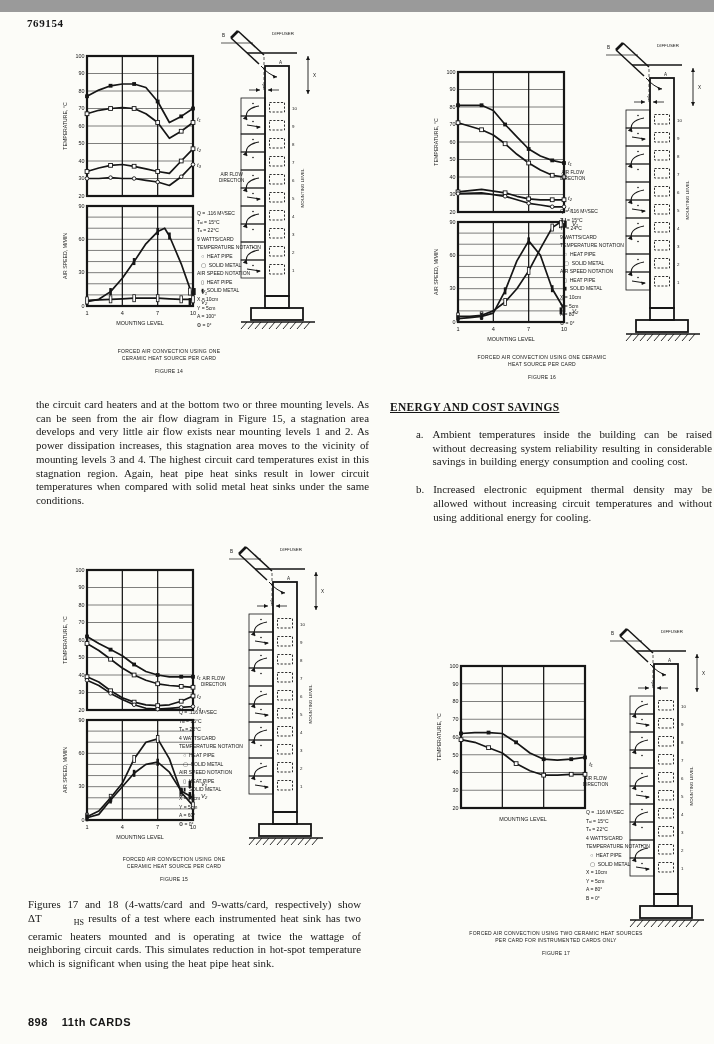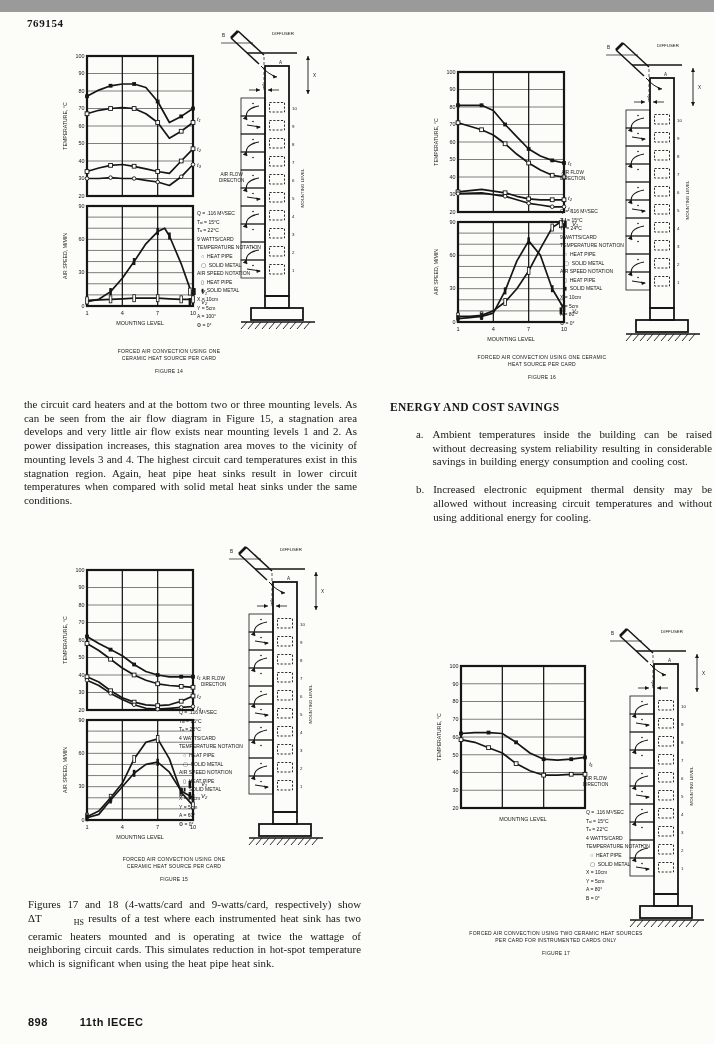--- a/index.html
+++ b/index.html
@@ -2,33 +2,33 @@
 <html style="--ink: #161616;"><head>
 <meta charset="utf-8">
 <style>
   html,body{margin:0;padding:0;background:#9a9a9a;}
   .page{position:relative;width:714px;height:1044px;margin:12px auto;background:#fcfcf8;
         color:var(--ink,#161616);overflow:hidden;font-family:"Liberation Serif",serif;}
   .docnum{position:absolute;left:27px;top:5px;font:bold 11px "Liberation Serif",serif;letter-spacing:.6px;}
   .fig{position:absolute;}
   .slot{position:absolute;}
   .body-text{font:10.9px/13.7px "Liberation Serif",serif;text-align:justify;margin:0;word-spacing:.6px;}
-  #p-left{position:absolute;left:24px;top:386px;width:333px;}
+  #p-left{position:absolute;left:36px;top:386px;width:333px;}
   #p-bottom{position:absolute;left:28px;top:886px;width:333px;}
   .right-col{position:absolute;left:390px;top:388px;width:322px;}
-  .right-col h2{font:bold 11.5px/14px "Liberation Serif",serif;
+  .right-col h2{font:bold 11.5px/14px "Liberation Serif",serif;text-decoration:underline;
                 margin:0 0 12px 0;letter-spacing:.3px;}
   .li{display:flex;margin:14px 0 0 26px;gap:9px;}
   .li-t{flex:1;font-family:Liberation Serif, serif;}
   .legend{width:80px;}
   .legend .ll{display:block;white-space:pre;font:5px/8.6px "Liberation Sans",sans-serif;}
   .caption{position:absolute;text-align:center;font:5px/6.6px "Liberation Sans",sans-serif;letter-spacing:.25px;}
   .caption .fl{margin-top:7px;}
   .airflow{position:absolute;font:4.6px/5.8px "Liberation Sans",sans-serif;text-align:center;white-space:pre;}
-  .footer{position:absolute;left:28px;top:1004px;display:flex;gap:32px;
+  .footer{position:absolute;left:28px;top:1004px;display:flex;gap:14px;
           font:bold 11px "Liberation Sans",sans-serif;letter-spacing:.5px;}
   sub{font-size:8px;padding-left:32px;}
   svg{display:block;font-family:"Liberation Sans",sans-serif;}
 </style>
 </head>
 <body>
 
 <div class="page">
 
   <div class="docnum">769154</div>
@@ -885,16 +885,16 @@
         <div>FORCED AIR CONVECTION USING TWO CERAMIC HEAT SOURCES</div>
         <div>PER CARD FOR INSTRUMENTED CARDS ONLY</div>
         <div class="fl">FIGURE 17</div>
       </div>
     </section>
 
   <p class="body-text" id="p-bottom"><span>Figures 17 and 18 (4-watts/card and 9-watts/card, respectively) show ΔT</span><sub>HS</sub><span> results of a test where each instrumented heat sink has two ceramic heaters mounted and is operating at twice the wattage of neighboring circuit cards.  This simulates reduction in hot-spot temperature which is significant when using the heat pipe heat sink.</span></p>
 
   <div class="footer">
     <span>898</span>
-    <span>11th IECEC</span>
+    <span>11th CARDS</span>
   </div>
 
 </div>
 
 </body></html>

